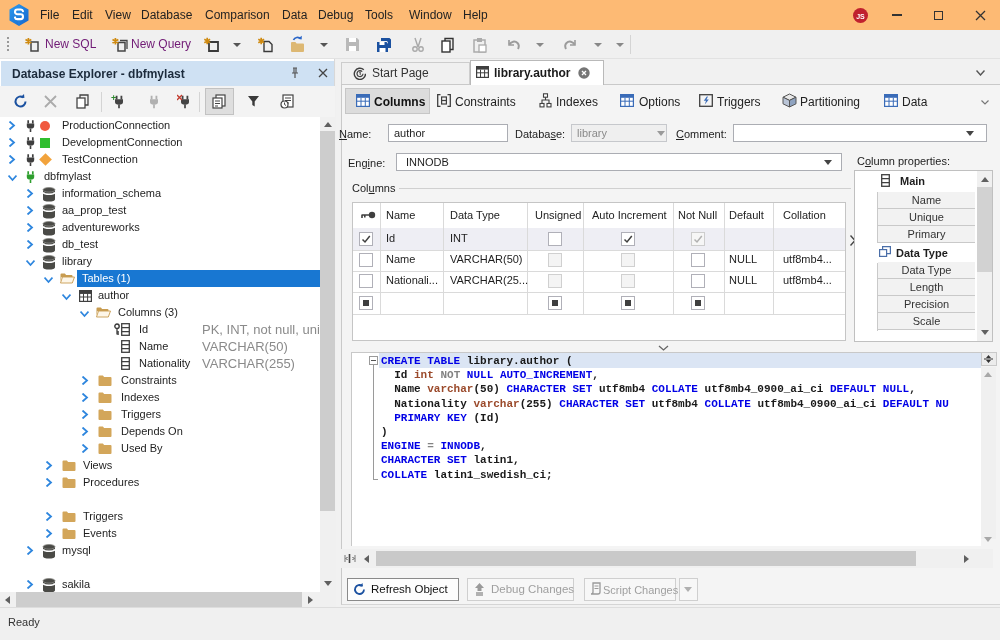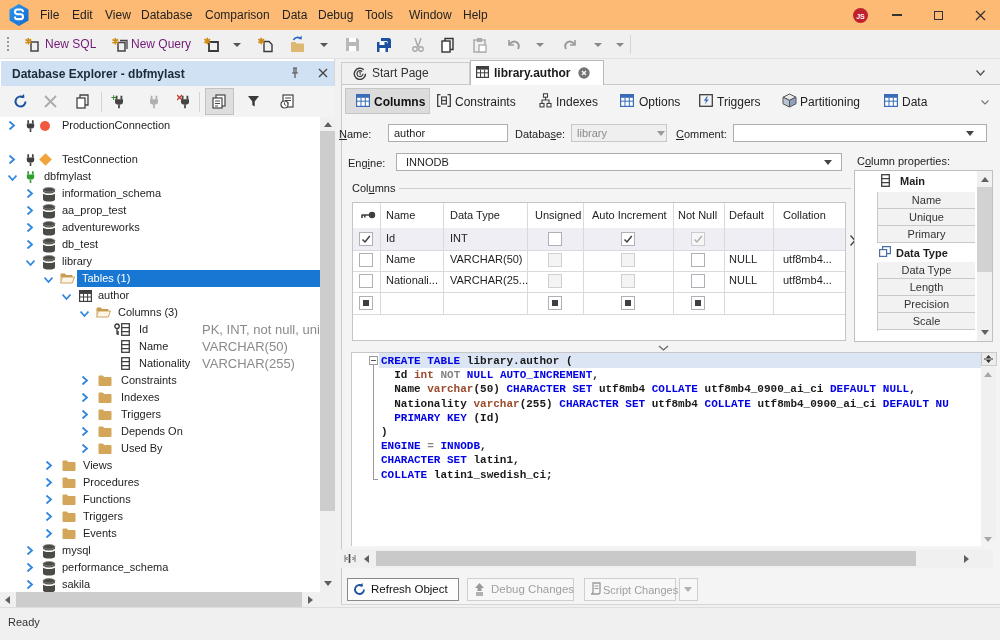--- a/index.html
+++ b/index.html
@@ -236,20 +236,32 @@
           <path d="M1.5 0.5 L6 4.5 L1.5 8.5" fill="none" stroke="#2e86de" stroke-width="1.8"></path>
         </svg>
         <svg class="abs" style="left:24px;top:2px" width="13" height="13" viewBox="0 0 13 13">
           <path d="M4.2 4.6 v-3.4 M8.8 4.6 v-3.4" stroke="#3f3f3f" stroke-width="1.7"></path>
           <path d="M2.8 4.4 h7.4 v2.6 a 3.7 2.6 0 0 1 -7.4 0 z" fill="#3f3f3f"></path>
           <path d="M6.5 9.5 v3.5" stroke="#3f3f3f" stroke-width="1.6"></path>
         </svg>
         <div class="abs" style="left:40px;top:4px;width:10px;height:10px;border-radius:50%;background:#f0593f"></div>
         <div class="txt" style="left:62px">ProductionConnection</div>
       </div>
+<div class="trow" style="top:17px">
+        <svg class="abs" style="left:8px;top:4px" width="8" height="9" viewBox="0 0 8 9">
+          <path d="M1.5 0.5 L6 4.5 L1.5 8.5" fill="none" stroke="#2e86de" stroke-width="1.8"></path>
+        </svg>
+        <svg class="abs" style="left:24px;top:2px" width="13" height="13" viewBox="0 0 13 13">
+          <path d="M4.2 4.6 v-3.4 M8.8 4.6 v-3.4" stroke="#3f3f3f" stroke-width="1.7"></path>
+          <path d="M2.8 4.4 h7.4 v2.6 a 3.7 2.6 0 0 1 -7.4 0 z" fill="#3f3f3f"></path>
+          <path d="M6.5 9.5 v3.5" stroke="#3f3f3f" stroke-width="1.6"></path>
+        </svg>
+        <div class="abs" style="left:40px;top:4px;width:10px;height:10px;background:#2fbe2f"></div>
+        <div class="txt" style="left:62px">DevelopmentConnection</div>
+      </div>
 <div class="trow" style="top:34px">
         <svg class="abs" style="left:8px;top:4px" width="8" height="9" viewBox="0 0 8 9">
           <path d="M1.5 0.5 L6 4.5 L1.5 8.5" fill="none" stroke="#2e86de" stroke-width="1.8"></path>
         </svg>
         <svg class="abs" style="left:24px;top:2px" width="13" height="13" viewBox="0 0 13 13">
           <path d="M4.2 4.6 v-3.4 M8.8 4.6 v-3.4" stroke="#3f3f3f" stroke-width="1.7"></path>
           <path d="M2.8 4.4 h7.4 v2.6 a 3.7 2.6 0 0 1 -7.4 0 z" fill="#3f3f3f"></path>
           <path d="M6.5 9.5 v3.5" stroke="#3f3f3f" stroke-width="1.6"></path>
         </svg>
         <div class="abs" style="left:41px;top:4px;width:9px;height:9px;background:#f2a33c;transform:rotate(45deg)"></div>
@@ -440,29 +452,20 @@
       </div>
 <div class="trow" style="top:357px">
         <svg class="abs" style="left:45px;top:4px" width="8" height="9" viewBox="0 0 8 9">
           <path d="M1.5 0.5 L6 4.5 L1.5 8.5" fill="none" stroke="#2e86de" stroke-width="1.8"></path>
         </svg>
         <svg class="abs" style="left:62px;top:3px" width="14" height="11" viewBox="0 0 14 11">
           <path d="M0.5 1.5 a1 1 0 0 1 1 -1 h3.4 l1.2 1.6 h6.4 a1 1 0 0 1 1 1 v6.9 a1 1 0 0 1 -1 1 h-11 a1 1 0 0 1 -1 -1 z" fill="#d3a65a"></path>
         </svg>
         <div class="txt" style="left:83px">Procedures</div>
       </div>
-<div class="trow" style="top:374px">
-        <svg class="abs" style="left:45px;top:4px" width="8" height="9" viewBox="0 0 8 9">
-          <path d="M1.5 0.5 L6 4.5 L1.5 8.5" fill="none" stroke="#2e86de" stroke-width="1.8"></path>
-        </svg>
-        <svg class="abs" style="left:62px;top:3px" width="14" height="11" viewBox="0 0 14 11">
-          <path d="M0.5 1.5 a1 1 0 0 1 1 -1 h3.4 l1.2 1.6 h6.4 a1 1 0 0 1 1 1 v6.9 a1 1 0 0 1 -1 1 h-11 a1 1 0 0 1 -1 -1 z" fill="#d3a65a"></path>
-        </svg>
-        <div class="txt" style="left:83px">Functions</div>
-      </div>
 <div class="trow" style="top:391px">
         <svg class="abs" style="left:45px;top:4px" width="8" height="9" viewBox="0 0 8 9">
           <path d="M1.5 0.5 L6 4.5 L1.5 8.5" fill="none" stroke="#2e86de" stroke-width="1.8"></path>
         </svg>
         <svg class="abs" style="left:62px;top:3px" width="14" height="11" viewBox="0 0 14 11">
           <path d="M0.5 1.5 a1 1 0 0 1 1 -1 h3.4 l1.2 1.6 h6.4 a1 1 0 0 1 1 1 v6.9 a1 1 0 0 1 -1 1 h-11 a1 1 0 0 1 -1 -1 z" fill="#d3a65a"></path>
         </svg>
         <div class="txt" style="left:83px">Triggers</div>
       </div>
 <div class="trow" style="top:408px">
@@ -478,32 +481,20 @@
         <svg class="abs" style="left:26px;top:4px" width="8" height="9" viewBox="0 0 8 9">
           <path d="M1.5 0.5 L6 4.5 L1.5 8.5" fill="none" stroke="#2e86de" stroke-width="1.8"></path>
         </svg>
         <svg class="abs" style="left:42px;top:2px" width="14" height="15" viewBox="0 0 14 15">
           <path d="M1 2.8 v9.4 c0 1.5 2.7 2.3 6 2.3 s6 -0.8 6 -2.3 v-9.4 z" fill="#4a4a46"></path>
           <ellipse cx="7" cy="2.8" rx="6" ry="2.3" fill="#4a4a46"></ellipse>
           <ellipse cx="7" cy="2.8" rx="6" ry="2.3" fill="none" stroke="#8a8a85" stroke-width="0.8"></ellipse>
           <path d="M1 5.4 c0.9 1.1 3.2 1.8 6 1.8 s5.1 -0.7 6 -1.8" fill="none" stroke="#fff" stroke-width="1.6"></path>
         </svg>
         <div class="txt" style="left:62px">mysql</div>
-      </div>
-<div class="trow" style="top:442px">
-        <svg class="abs" style="left:26px;top:4px" width="8" height="9" viewBox="0 0 8 9">
-          <path d="M1.5 0.5 L6 4.5 L1.5 8.5" fill="none" stroke="#2e86de" stroke-width="1.8"></path>
-        </svg>
-        <svg class="abs" style="left:42px;top:2px" width="14" height="15" viewBox="0 0 14 15">
-          <path d="M1 2.8 v9.4 c0 1.5 2.7 2.3 6 2.3 s6 -0.8 6 -2.3 v-9.4 z" fill="#4a4a46"></path>
-          <ellipse cx="7" cy="2.8" rx="6" ry="2.3" fill="#4a4a46"></ellipse>
-          <ellipse cx="7" cy="2.8" rx="6" ry="2.3" fill="none" stroke="#8a8a85" stroke-width="0.8"></ellipse>
-          <path d="M1 5.4 c0.9 1.1 3.2 1.8 6 1.8 s5.1 -0.7 6 -1.8" fill="none" stroke="#fff" stroke-width="1.6"></path>
-        </svg>
-        <div class="txt" style="left:62px">performance_schema</div>
       </div>
 <div class="trow" style="top:459px">
         <svg class="abs" style="left:26px;top:4px" width="8" height="9" viewBox="0 0 8 9">
           <path d="M1.5 0.5 L6 4.5 L1.5 8.5" fill="none" stroke="#2e86de" stroke-width="1.8"></path>
         </svg>
         <svg class="abs" style="left:42px;top:2px" width="14" height="15" viewBox="0 0 14 15">
           <path d="M1 2.8 v9.4 c0 1.5 2.7 2.3 6 2.3 s6 -0.8 6 -2.3 v-9.4 z" fill="#4a4a46"></path>
           <ellipse cx="7" cy="2.8" rx="6" ry="2.3" fill="#4a4a46"></ellipse>
           <ellipse cx="7" cy="2.8" rx="6" ry="2.3" fill="none" stroke="#8a8a85" stroke-width="0.8"></ellipse>
           <path d="M1 5.4 c0.9 1.1 3.2 1.8 6 1.8 s5.1 -0.7 6 -1.8" fill="none" stroke="#fff" stroke-width="1.6"></path>

